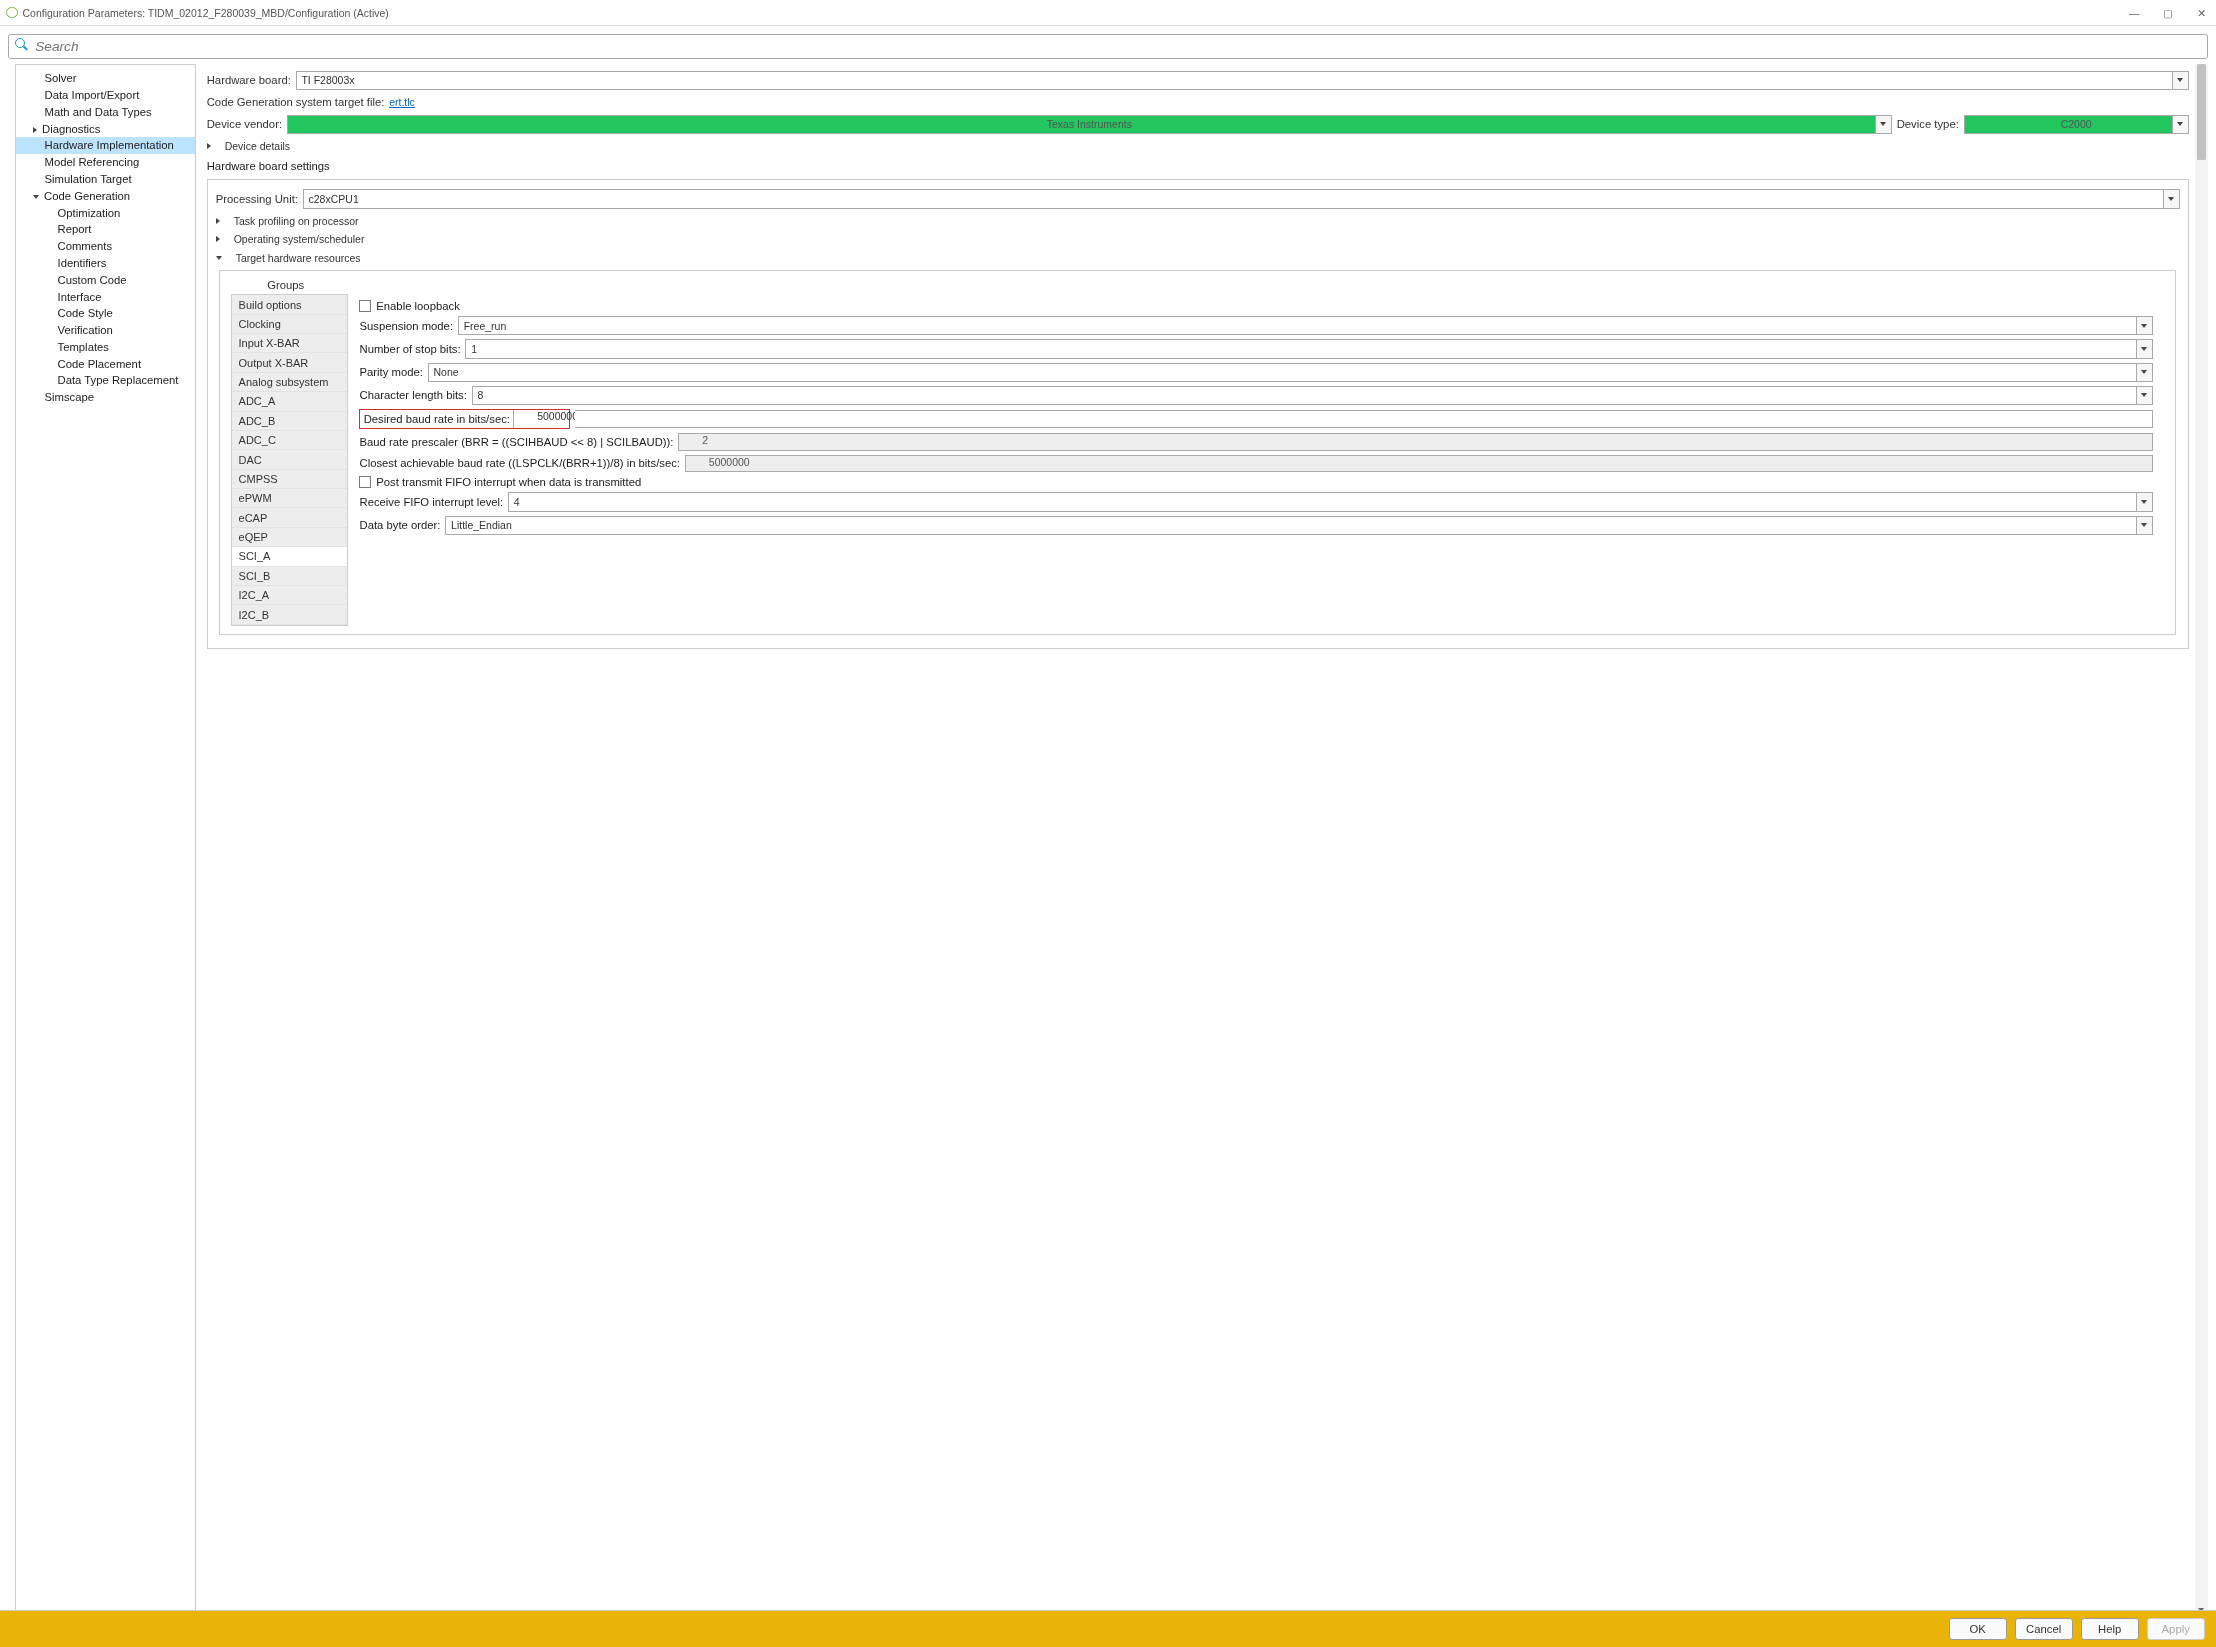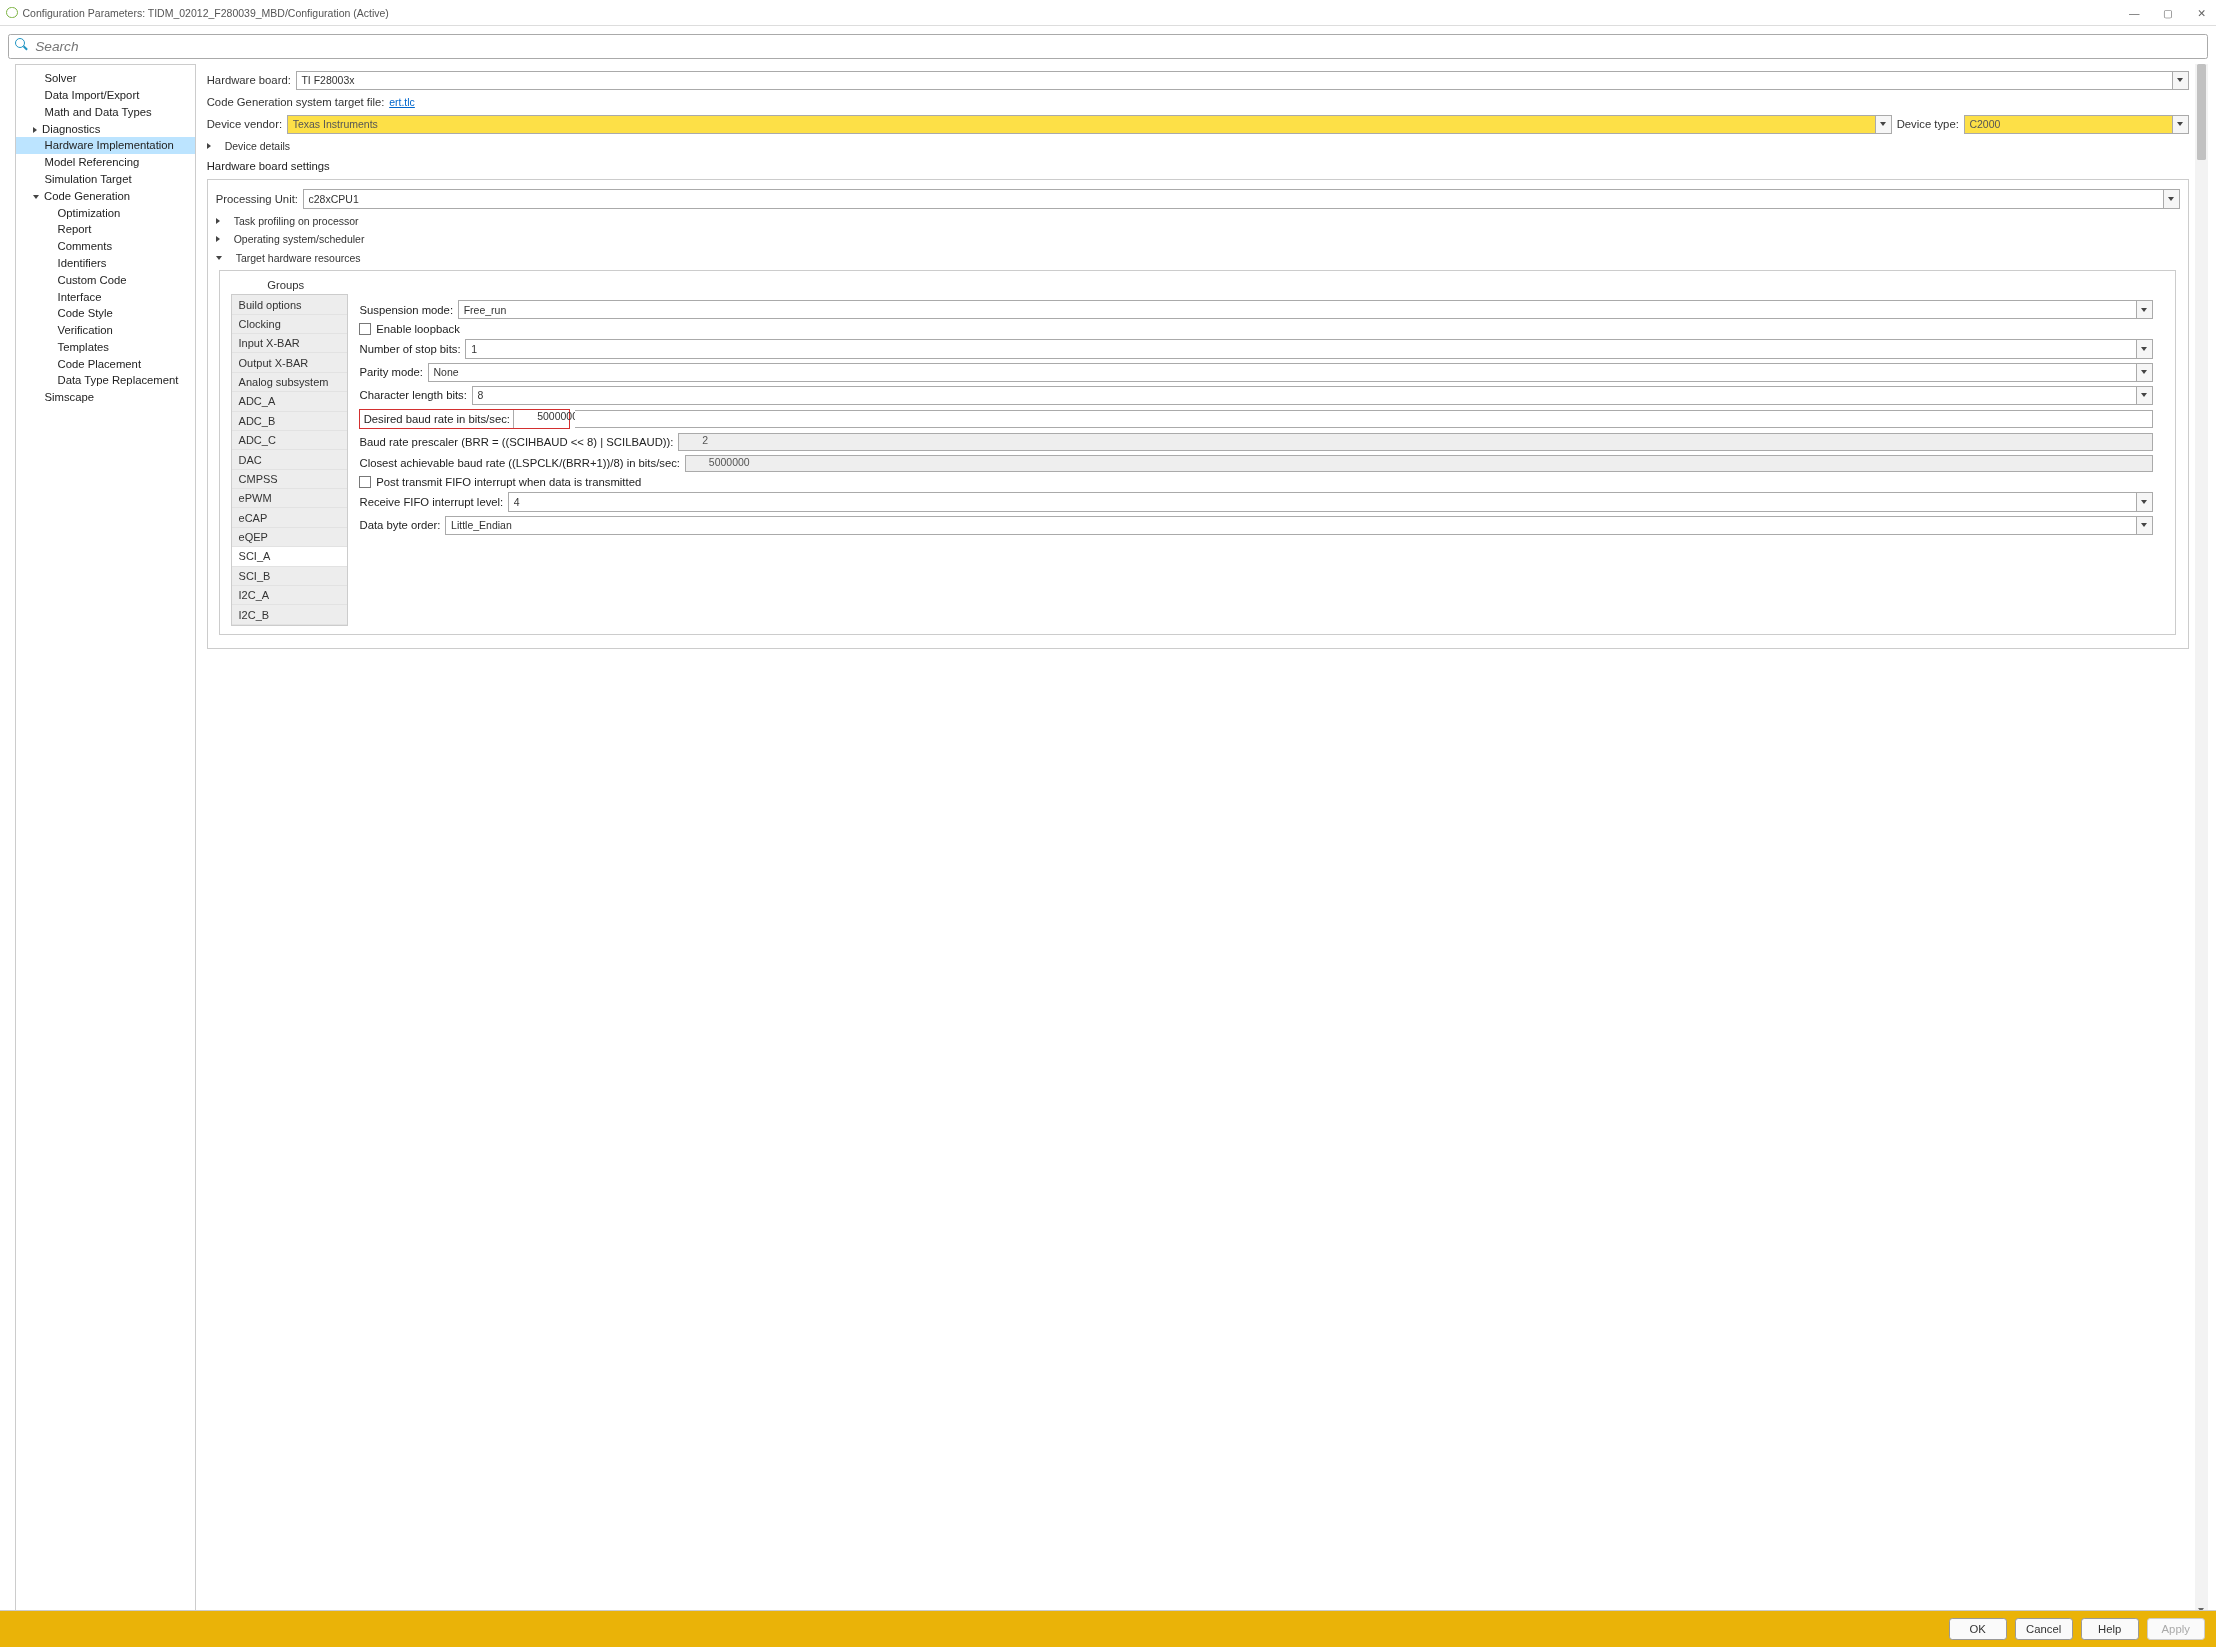--- a/index.html
+++ b/index.html
@@ -85,21 +85,21 @@
   .scrollbar-fake { width:13px; background:#f3f3f3; position:relative;}
   .scrollbar-fake .thumb { position:absolute; left:1.6px; right:1.6px; top:0; height:96px; background:#c1c1c1; border-radius:1.6px;}
   .scrollbar-fake .arrow-down { position:absolute; bottom:1.6px; left:3.2px;
     border-left:3.2px solid transparent; border-right:3.2px solid transparent; border-top:4.8px solid #666;}
   .row { display:flex; align-items:center; gap:4.8px; margin: 1.6px 0 6.4px 0;}
   .lbl { color:#333; font-size:11.3px;}
   .combo {
     flex:1; display:flex; border:0.8px solid #aaa; background:#fff;
     height:19.3px; align-items:center; padding:0 4.8px; position:relative;
   }
-  .combo.disabled { background:#fde047; color:#555;}
+  .combo.disabled { background:#22c55e; color:#555;justify-content:center;}
   .combo .drop-btn {
     position:absolute; right:0; top:0; bottom:0; width:16px;
     border-left:0.8px solid #aaa; background:#f6f6f6;
     display:flex; align-items:center; justify-content:center;
   }
   .combo .drop-btn::after {
     content:''; border-left:3.2px solid transparent; border-right:3.2px solid transparent; border-top:4px solid #444;
   }
   .textfield {
     flex:1; border:0.8px solid #aaa; height:17.7px; padding:0 23px;
@@ -273,30 +273,30 @@
                 <div class="gitem">eCAP</div>
                 <div class="gitem">eQEP</div>
                 <div class="gitem sel">SCI_A</div>
                 <div class="gitem">SCI_B</div>
                 <div class="gitem">I2C_A</div>
                 <div class="gitem">I2C_B</div>
               </div>
             <div class="groups-props">
 
               <div class="prop-row">
-                <span class="plabel">Suspension mode:</span>
-                <div class="combo">
-                  <span>Free_run</span>
-                  <span class="drop-btn"></span>
-                </div>
-              </div>
-
-              <div class="prop-row">
                 <span class="checkbox"></span>
                 <span class="plabel">Enable loopback</span>
+              </div>
+
+              <div class="prop-row">
+                <span class="plabel">Suspension mode:</span>
+                <div class="combo">
+                  <span>Free_run</span>
+                  <span class="drop-btn"></span>
+                </div>
               </div>
 
               <div class="prop-row">
                 <span class="plabel">Number of stop bits:</span>
                 <div class="combo">
                   <span>1</span>
                   <span class="drop-btn"></span>
                 </div>
               </div>
 

